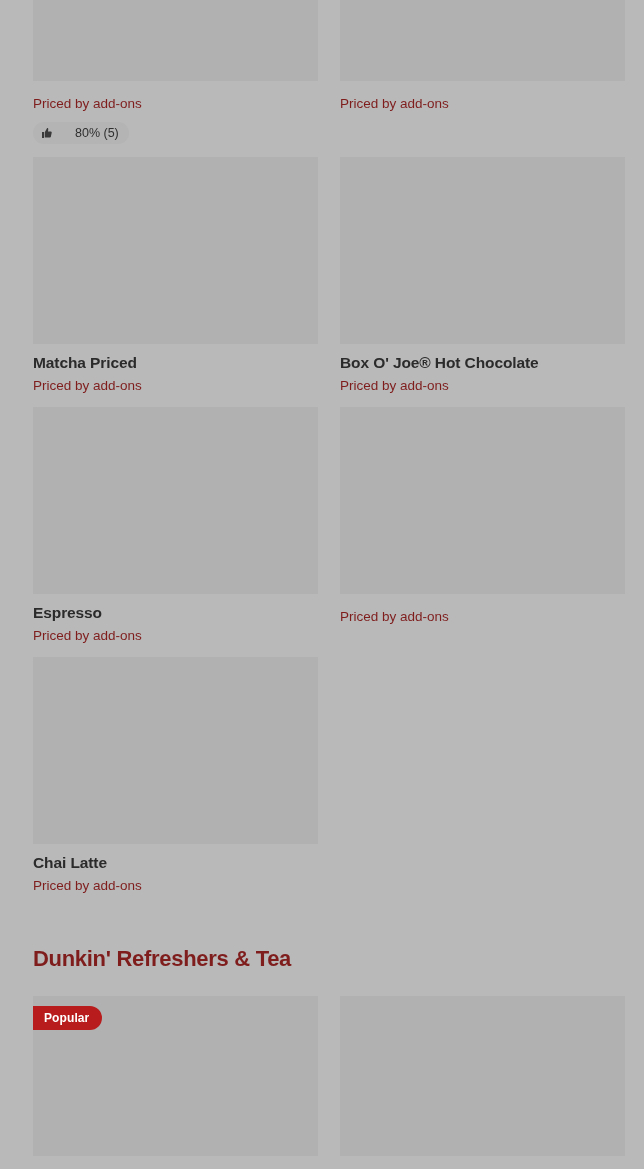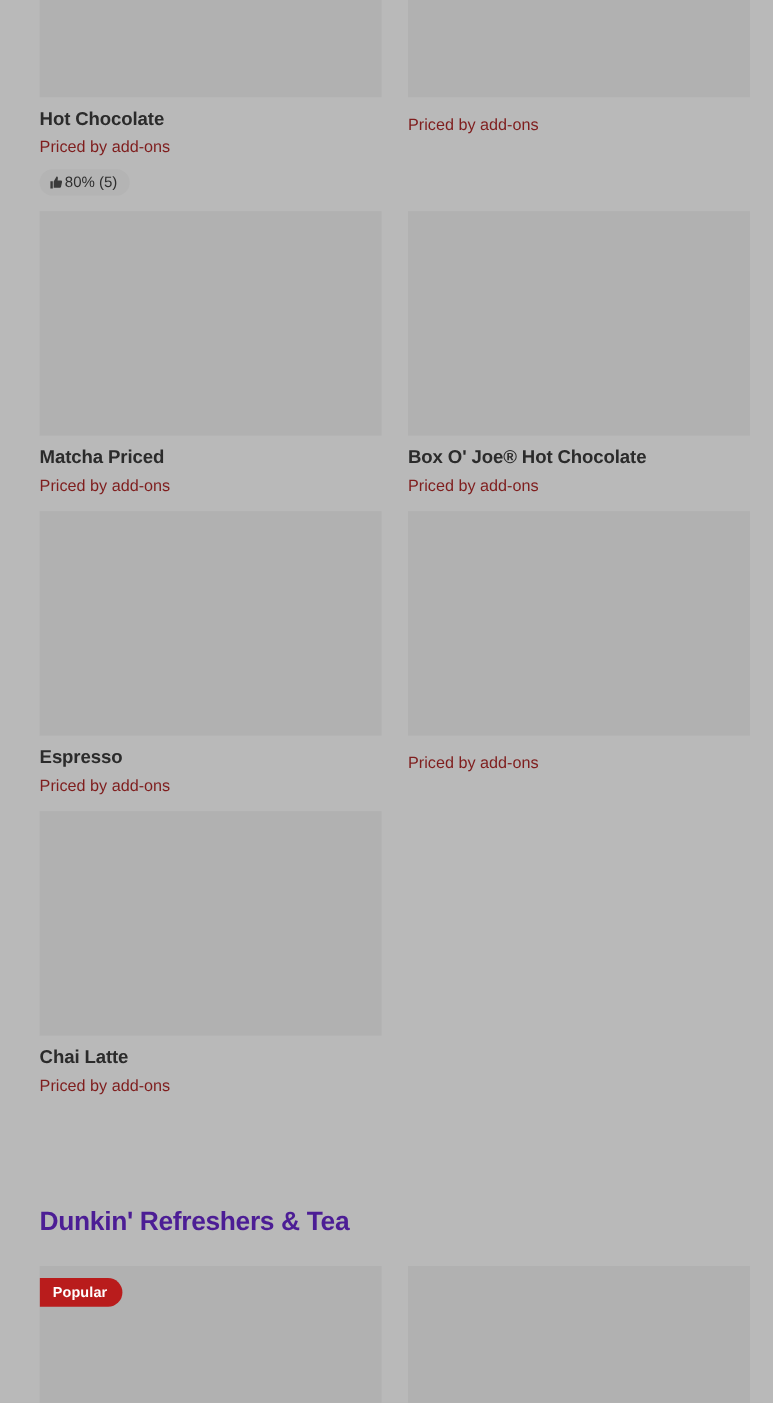--- a/index.html
+++ b/index.html
@@ -63,21 +63,21 @@
     color: #7f1d1d;
     line-height: 17px;
     padding-top: 5px;
     white-space: nowrap;
   }
 
   
   .rating-badge {
     display: inline-flex;
     align-items: center;
-    gap: 1px;
+    gap: 22px;
     margin-top: 10px;
     padding: 4px 10px 4px 8px;
     border-radius: 13px;
     background: #b4b4b4;
     font-size: 12.5px;
     color: #2f2f2f;
     line-height: 14px;
   }
 
   .thumbs-up-icon {
@@ -102,37 +102,35 @@
     border-top-right-radius: 14px;
     border-bottom-right-radius: 14px;
     letter-spacing: 0.1px;
     z-index: 2;
   }
 
   
   .section-heading {
     font-size: 22px;
     font-weight: bold;
-    color: #4c1d95;
+    color: #7f1d1d;
     letter-spacing: -0.3px;
     line-height: 28px;
-    margin-top: 40px;
   }
 </style>
 </head>
 <body>
 
 <div class="menu-page">
 
   <div class="product-grid">
 
     <div class="product-card">
       <div class="product-thumb" style="height:81px"></div>
       <div class="product-info">
-        <div class="product-name">Hot Chocolate</div>
         <div class="product-price">Priced by add-ons</div>
         <div class="rating-badge">
           <span class="thumbs-up-icon">
             <svg width="12" height="12" viewBox="0 0 24 24" fill="#3a3a3a" aria-hidden="true">
               <path d="M2 10h4v12H2z"></path>
               <path d="M7.5 10.5 12.3 2c1.5 0 2.4 1 2.2 2.5L14 9h5.3c1.4 0 2.4 1.2 2.1 2.5l-1.6 7.4c-.25 1.2-1.3 2.1-2.5 2.1H7.5z"></path>
             </svg>
           </span>
           <span>80% (5)</span>
         </div>

